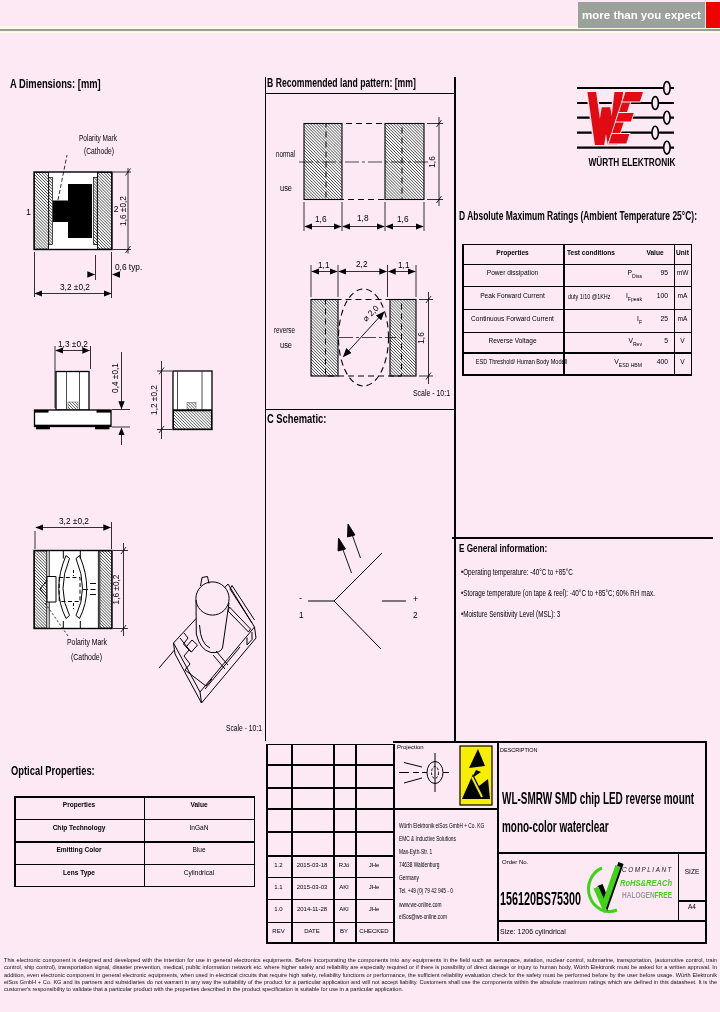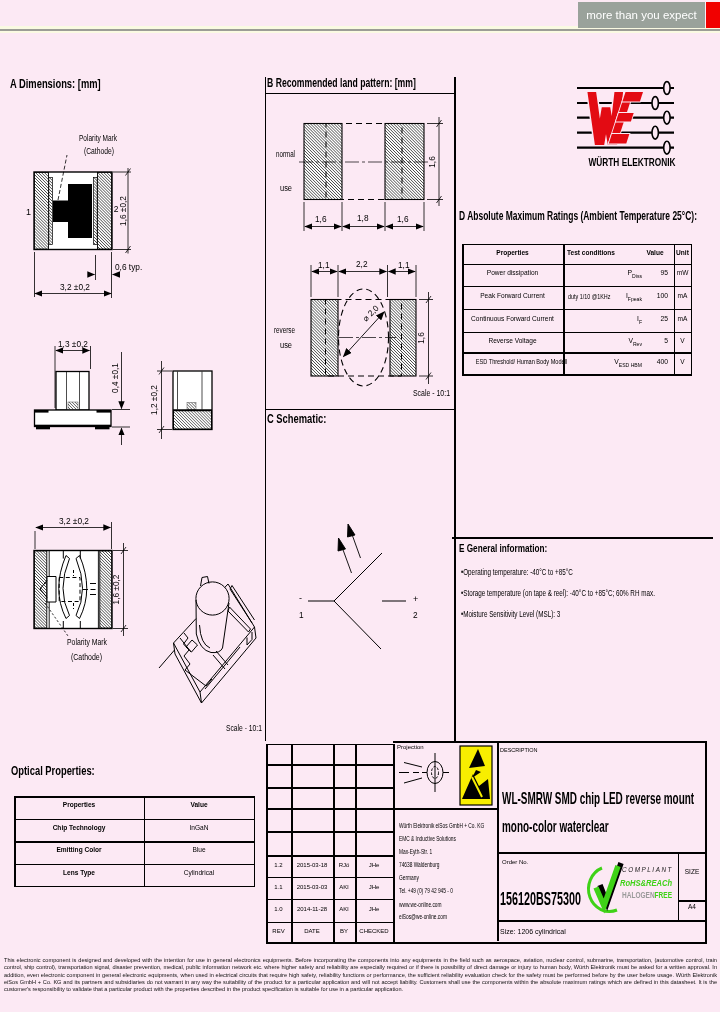--- a/index.html
+++ b/index.html
@@ -12,21 +12,21 @@
 svg{position:absolute;overflow:visible}
 </style>
 </head>
 <body>
 <div class="page">
 
 <div style="position:absolute;left:0;top:25.5px;width:720px;height:7px;background:#fafae2"></div>
 
 <div style="position:absolute;left:0;top:29px;width:720px;height:2px;background:#9c9c96"></div>
 
-<div style="position:absolute;left:578px;top:2px;width:127px;height:26px;background:#9aa29b;color:#fff;font-weight:normal;font-size:11.5px;text-align:center;line-height:26px;white-space:nowrap;">more than you expect</div>
+<div style="position:absolute;left:578px;top:2px;width:127px;height:26px;background:#9aa29b;color:#fff;font-weight:bold;font-size:11.5px;text-align:center;line-height:26px;white-space:nowrap;">more than you expect</div>
 
 <div style="position:absolute;left:705.5px;top:2px;width:14.5px;height:26px;background:#f10000"></div>
 
 <svg style="left:0;top:0" width="720" height="180" viewBox="0 0 720 180">
   <g stroke="#000" stroke-width="2.2">
     <line x1="577" y1="88" x2="674" y2="88"></line>
     <line x1="577" y1="103" x2="674" y2="103"></line>
     <line x1="577" y1="117.7" x2="674" y2="117.7"></line>
     <line x1="577" y1="132.7" x2="674" y2="132.7"></line>
     <line x1="577" y1="147.7" x2="674" y2="147.7"></line>

